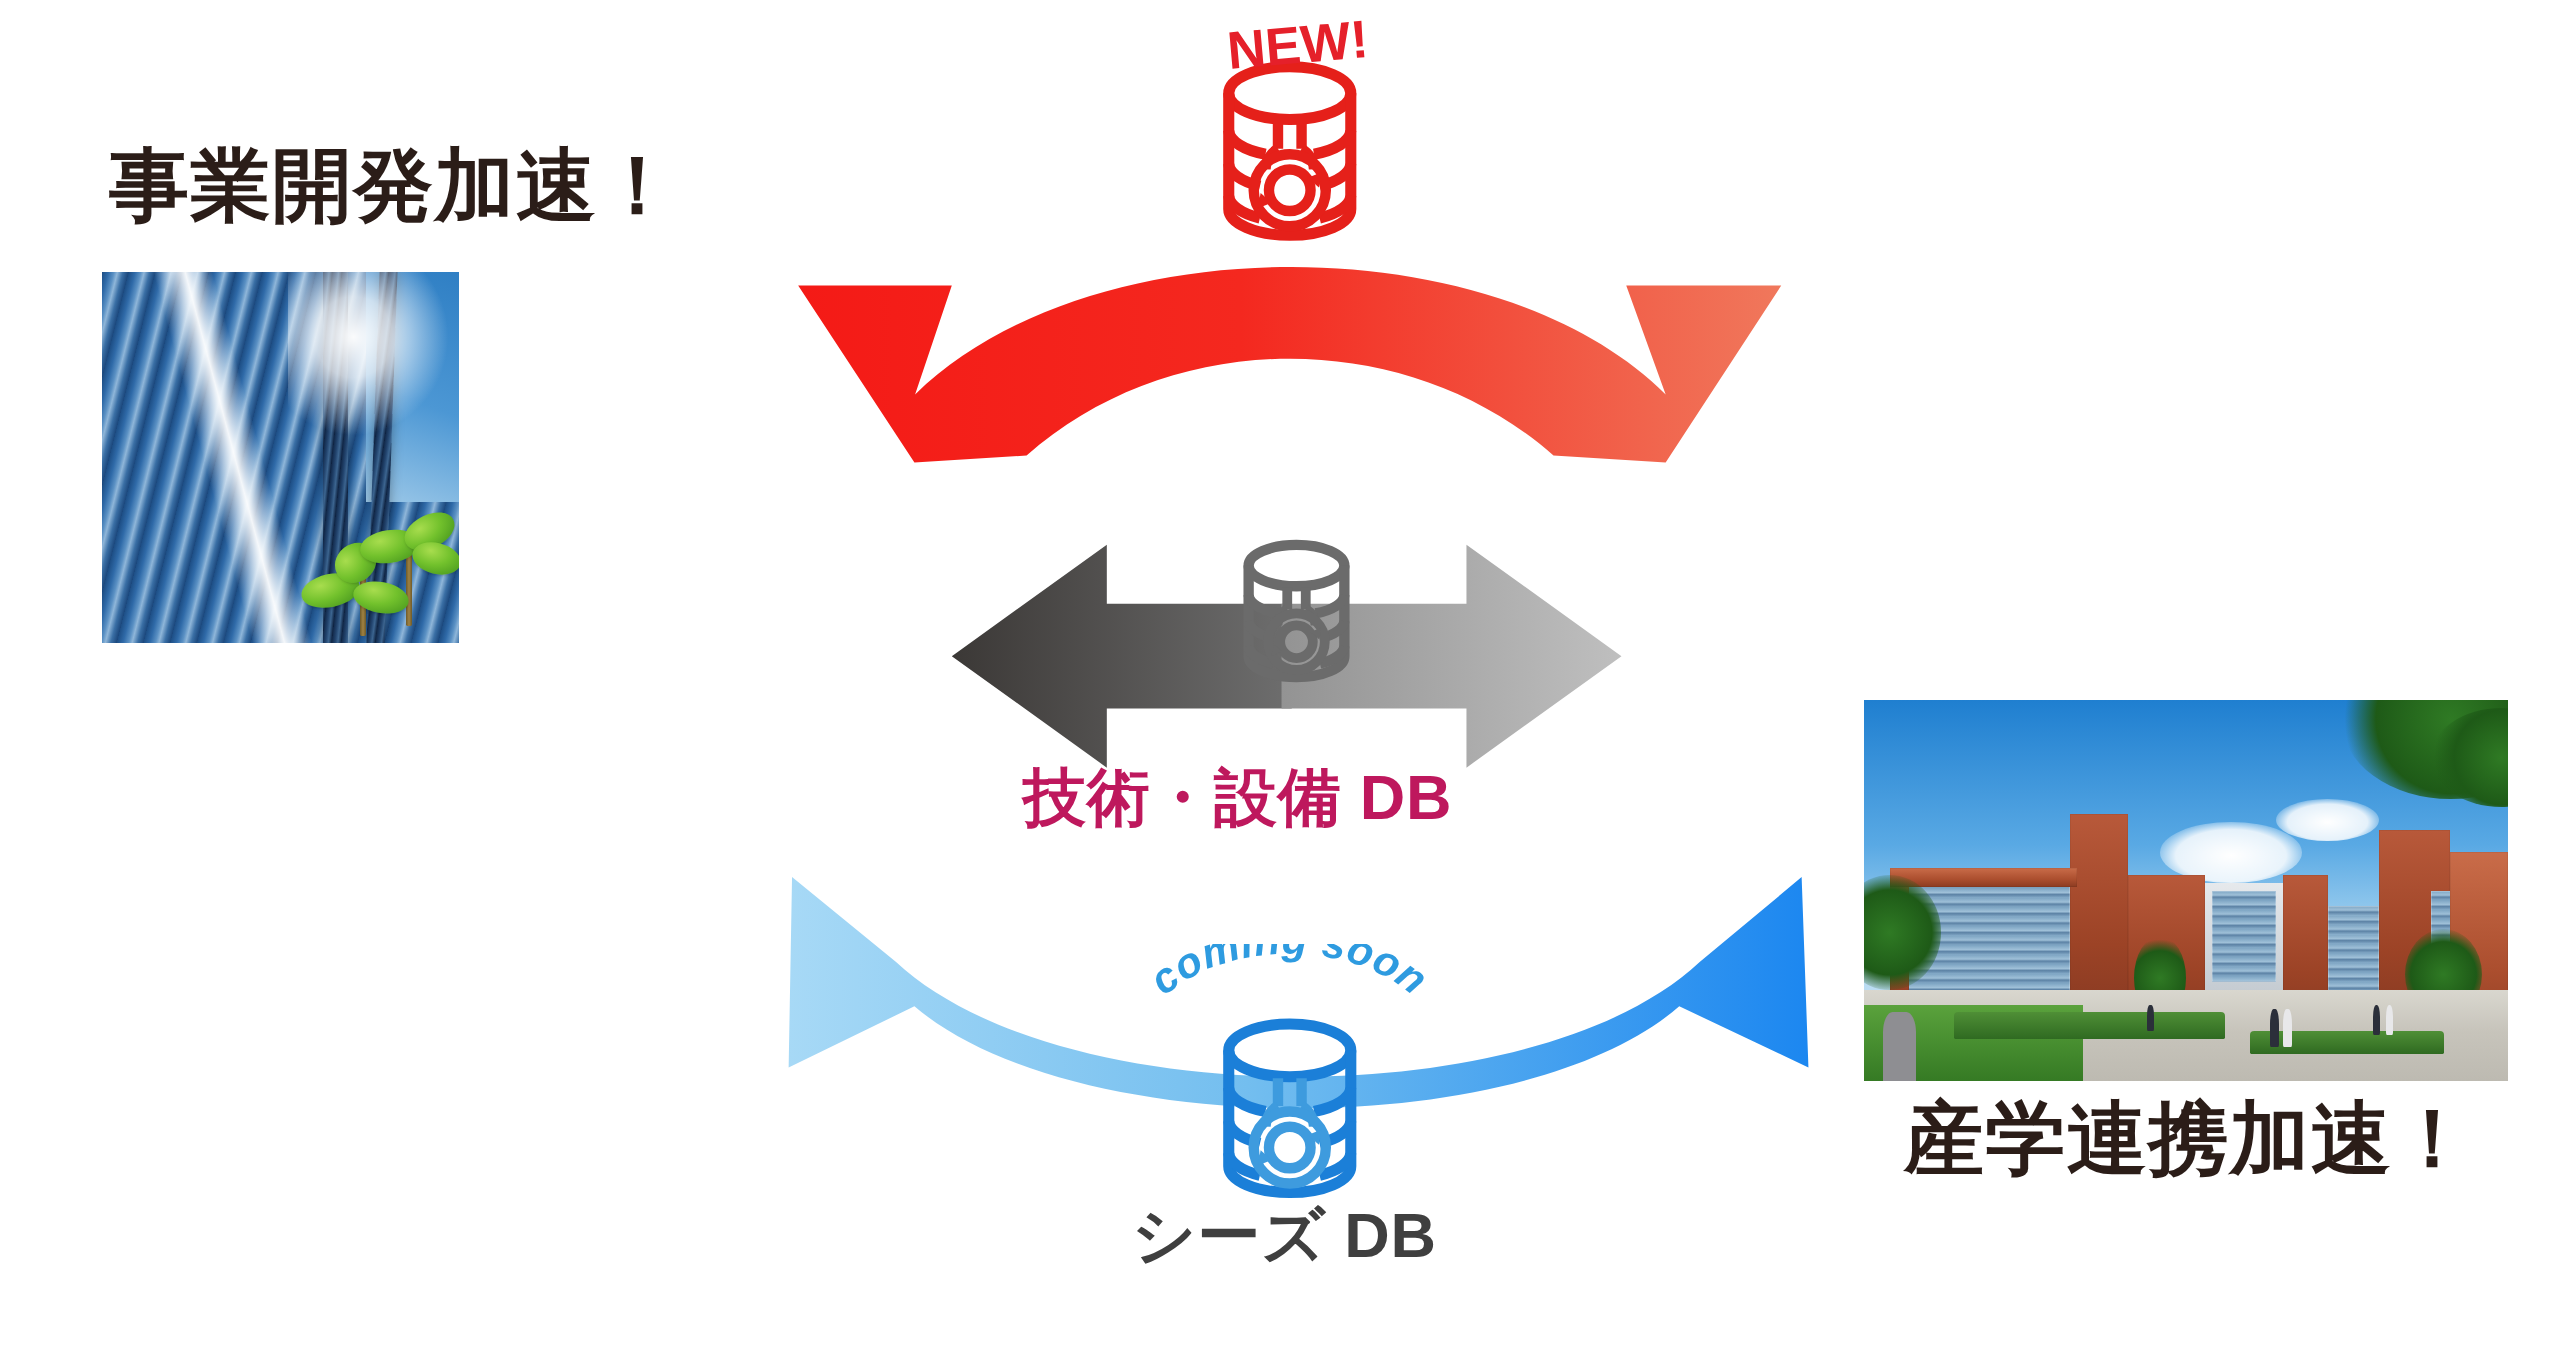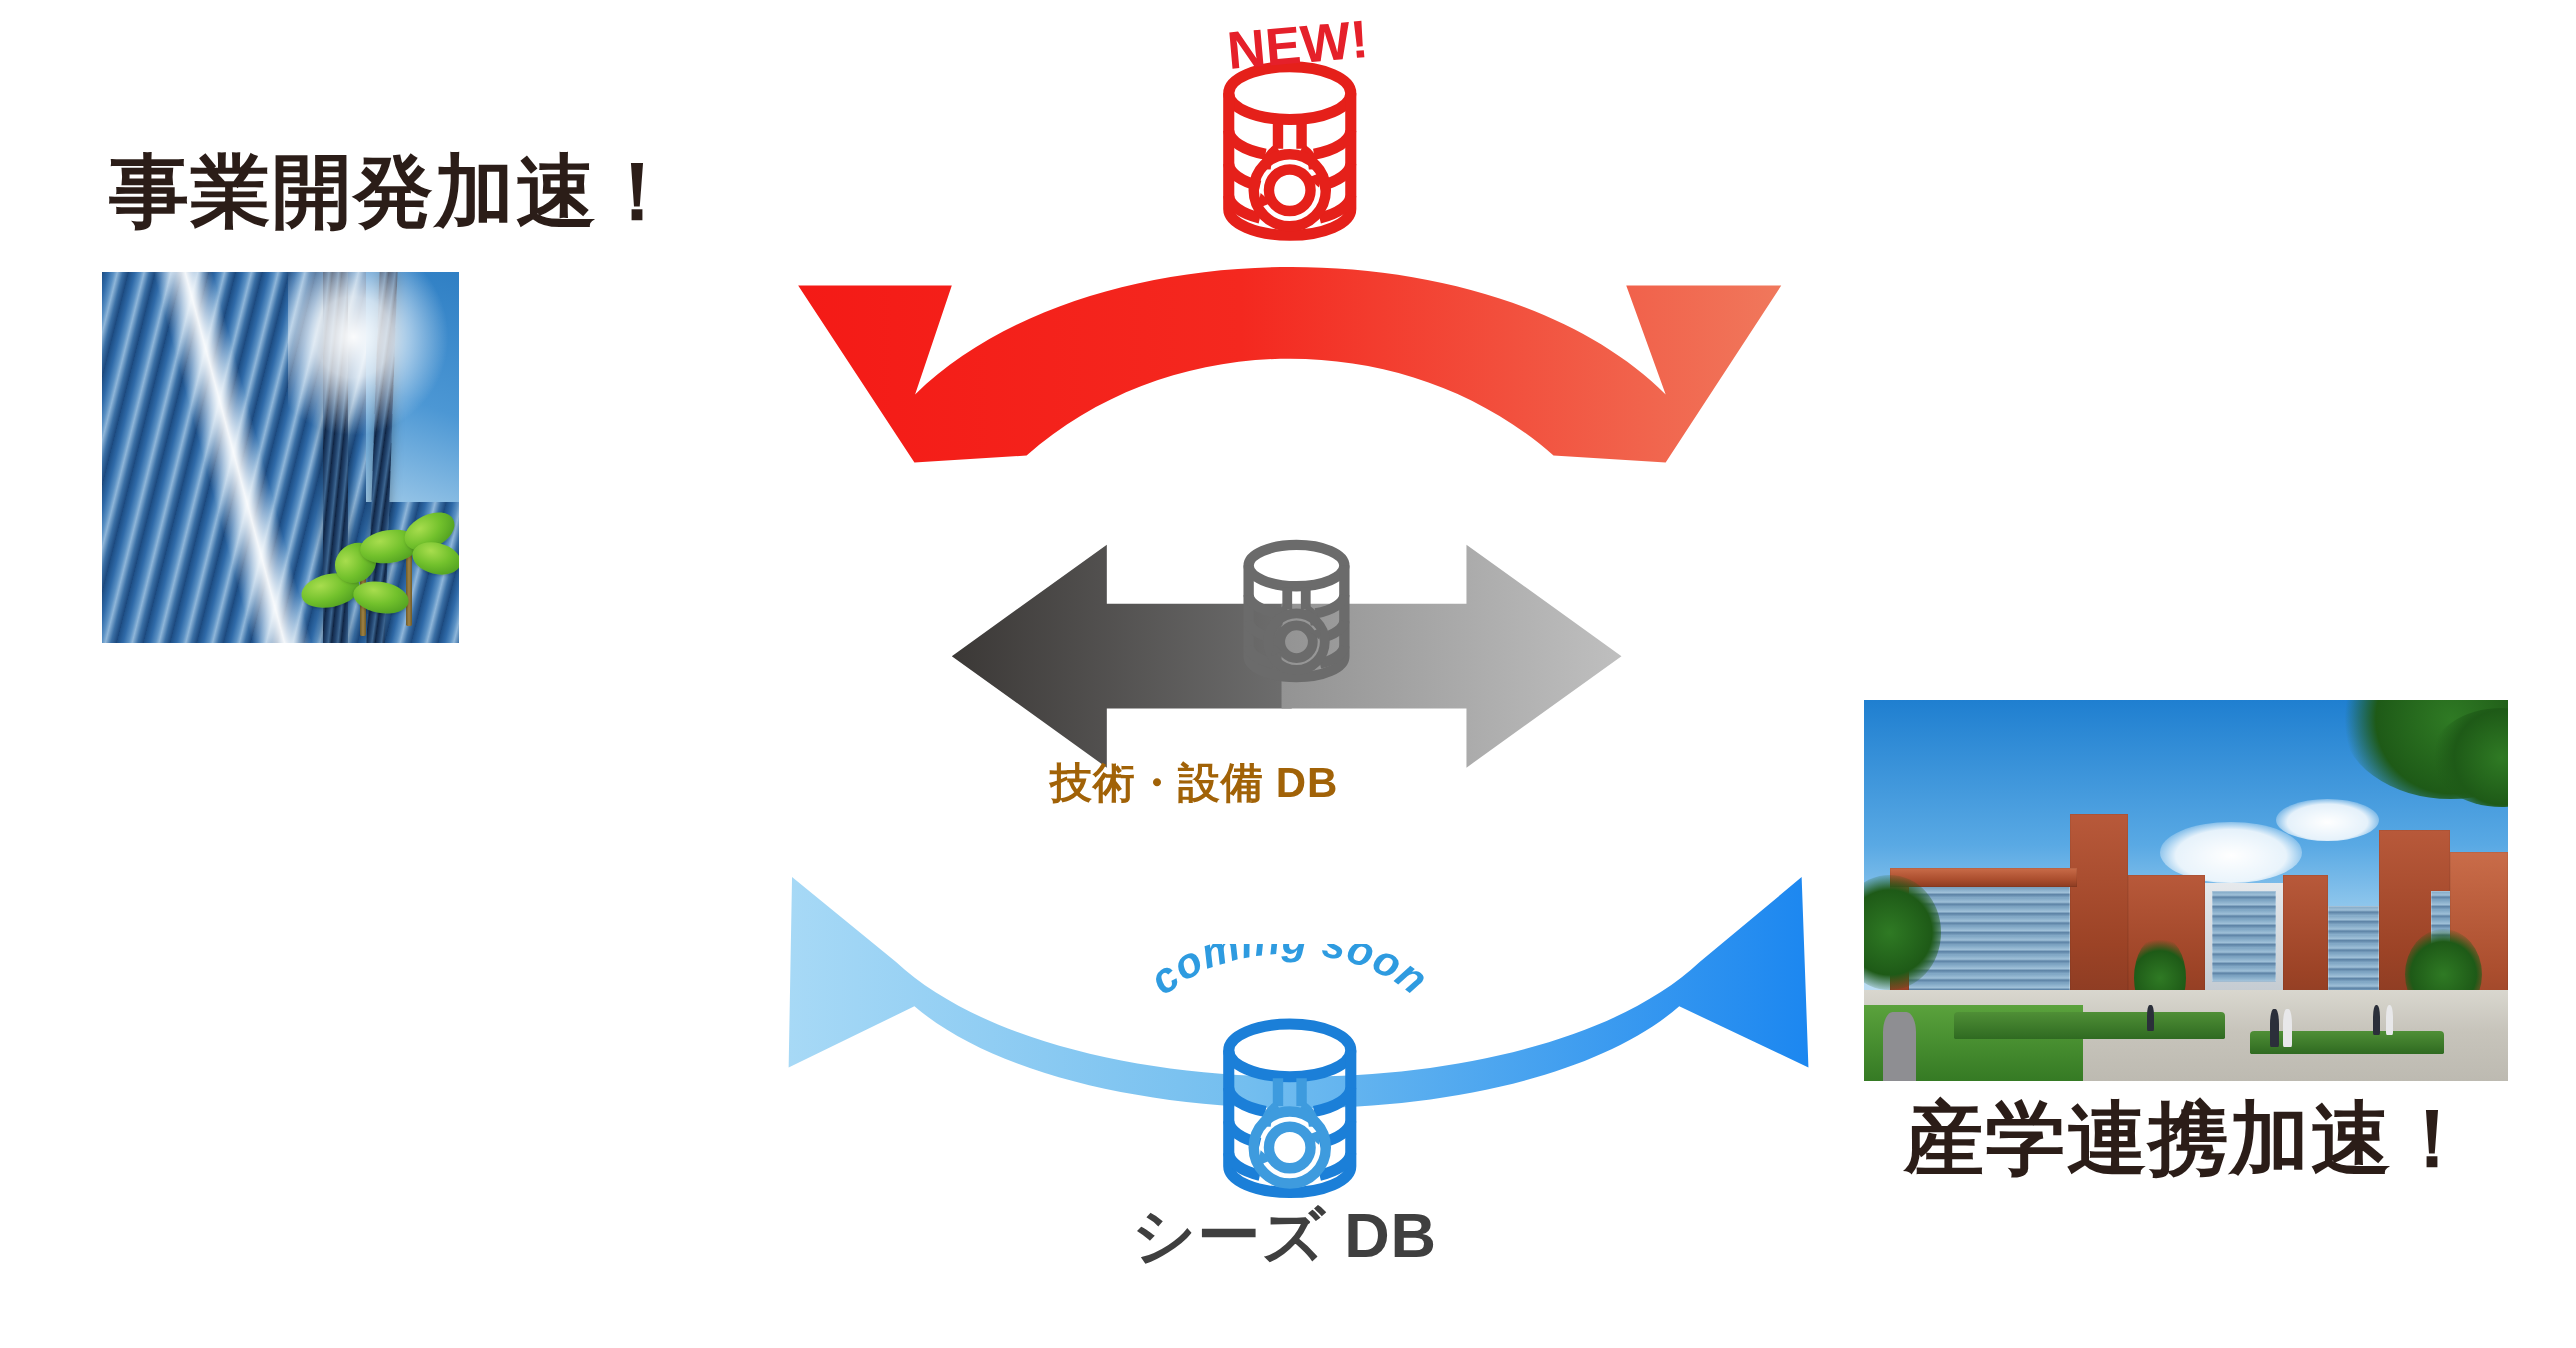--- a/index.html
+++ b/index.html
@@ -58,27 +58,27 @@
         border-radius:50%;color:#ffffff;font-weight:700;letter-spacing:1.4px;}
   #node-user{left:485px;top:537px;width:389px;height:296px;background:#FA0A0A;
              box-shadow:0 0 0 11px #ffffff;}
   #node-provider{left:1691px;top:530px;width:389px;height:296px;background:#1BA0E0;
              box-shadow:0 0 0 11px #ffffff;}
   .node span{font-size:76px;line-height:1;text-shadow:0 2px 4.8px rgba(0,0,0,.22);}
 
   
   .heading{position:absolute;color:#2b1d18;font-weight:700;font-size:80px;
            letter-spacing:1.4px;white-space:nowrap;}
-  #head-left{left:109px;top:139px;}
+  #head-left{left:109px;top:133px;}
   #head-right{left:1904px;top:1086px;}
 
   
   .dblabel{position:absolute;font-weight:700;white-space:nowrap;letter-spacing:0.7px;}
   #lab-needs{left:1115px;top:326px;font-size:63px;color:#4a4a4a;}
-  #lab-tech {left:1023px;top:755px;font-size:42px;color:#a16207;margin-left:27px;}
+  #lab-tech {left:1023px;top:755px;font-size:63px;color:#be185d;}
   #lab-seeds{left:1108px;top:1193px;font-size:63px;color:#3f3f3f;margin-left:24px;}
 
   
   #badge-new{position:absolute;left:1227px;top:13.6px;font-size:53px;font-weight:700;
              color:#E5202A;letter-spacing:0px;transform:rotate(-5deg);
              font-stretch:condensed;}
   #badge-soon{position:absolute;left:1129px;top:944px;width:320px;height:102px;}
 
   
   svg.layer{pointer-events:none;}

